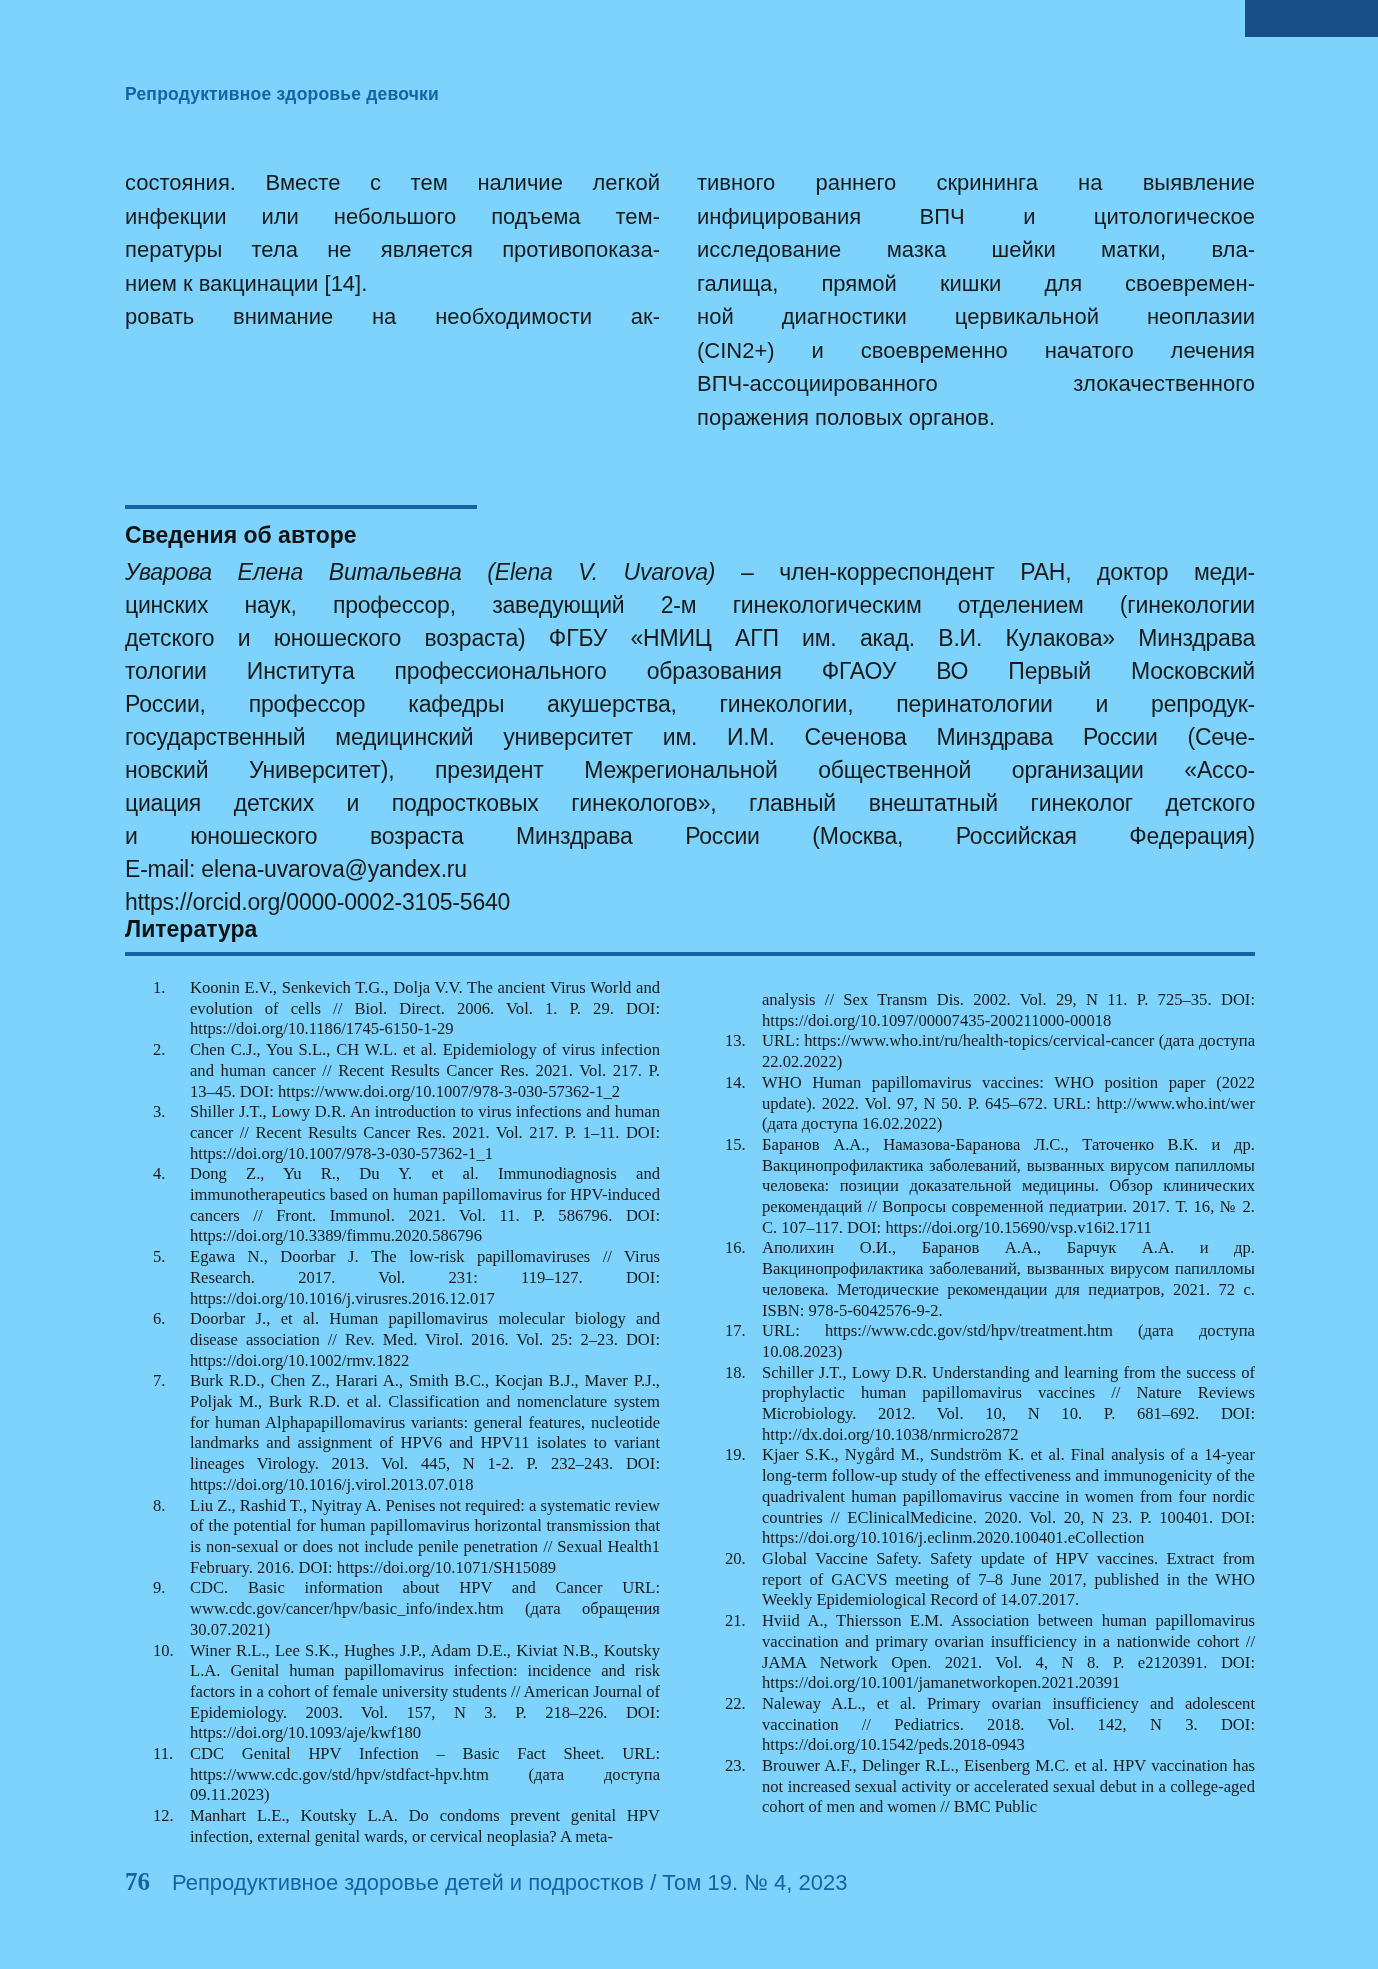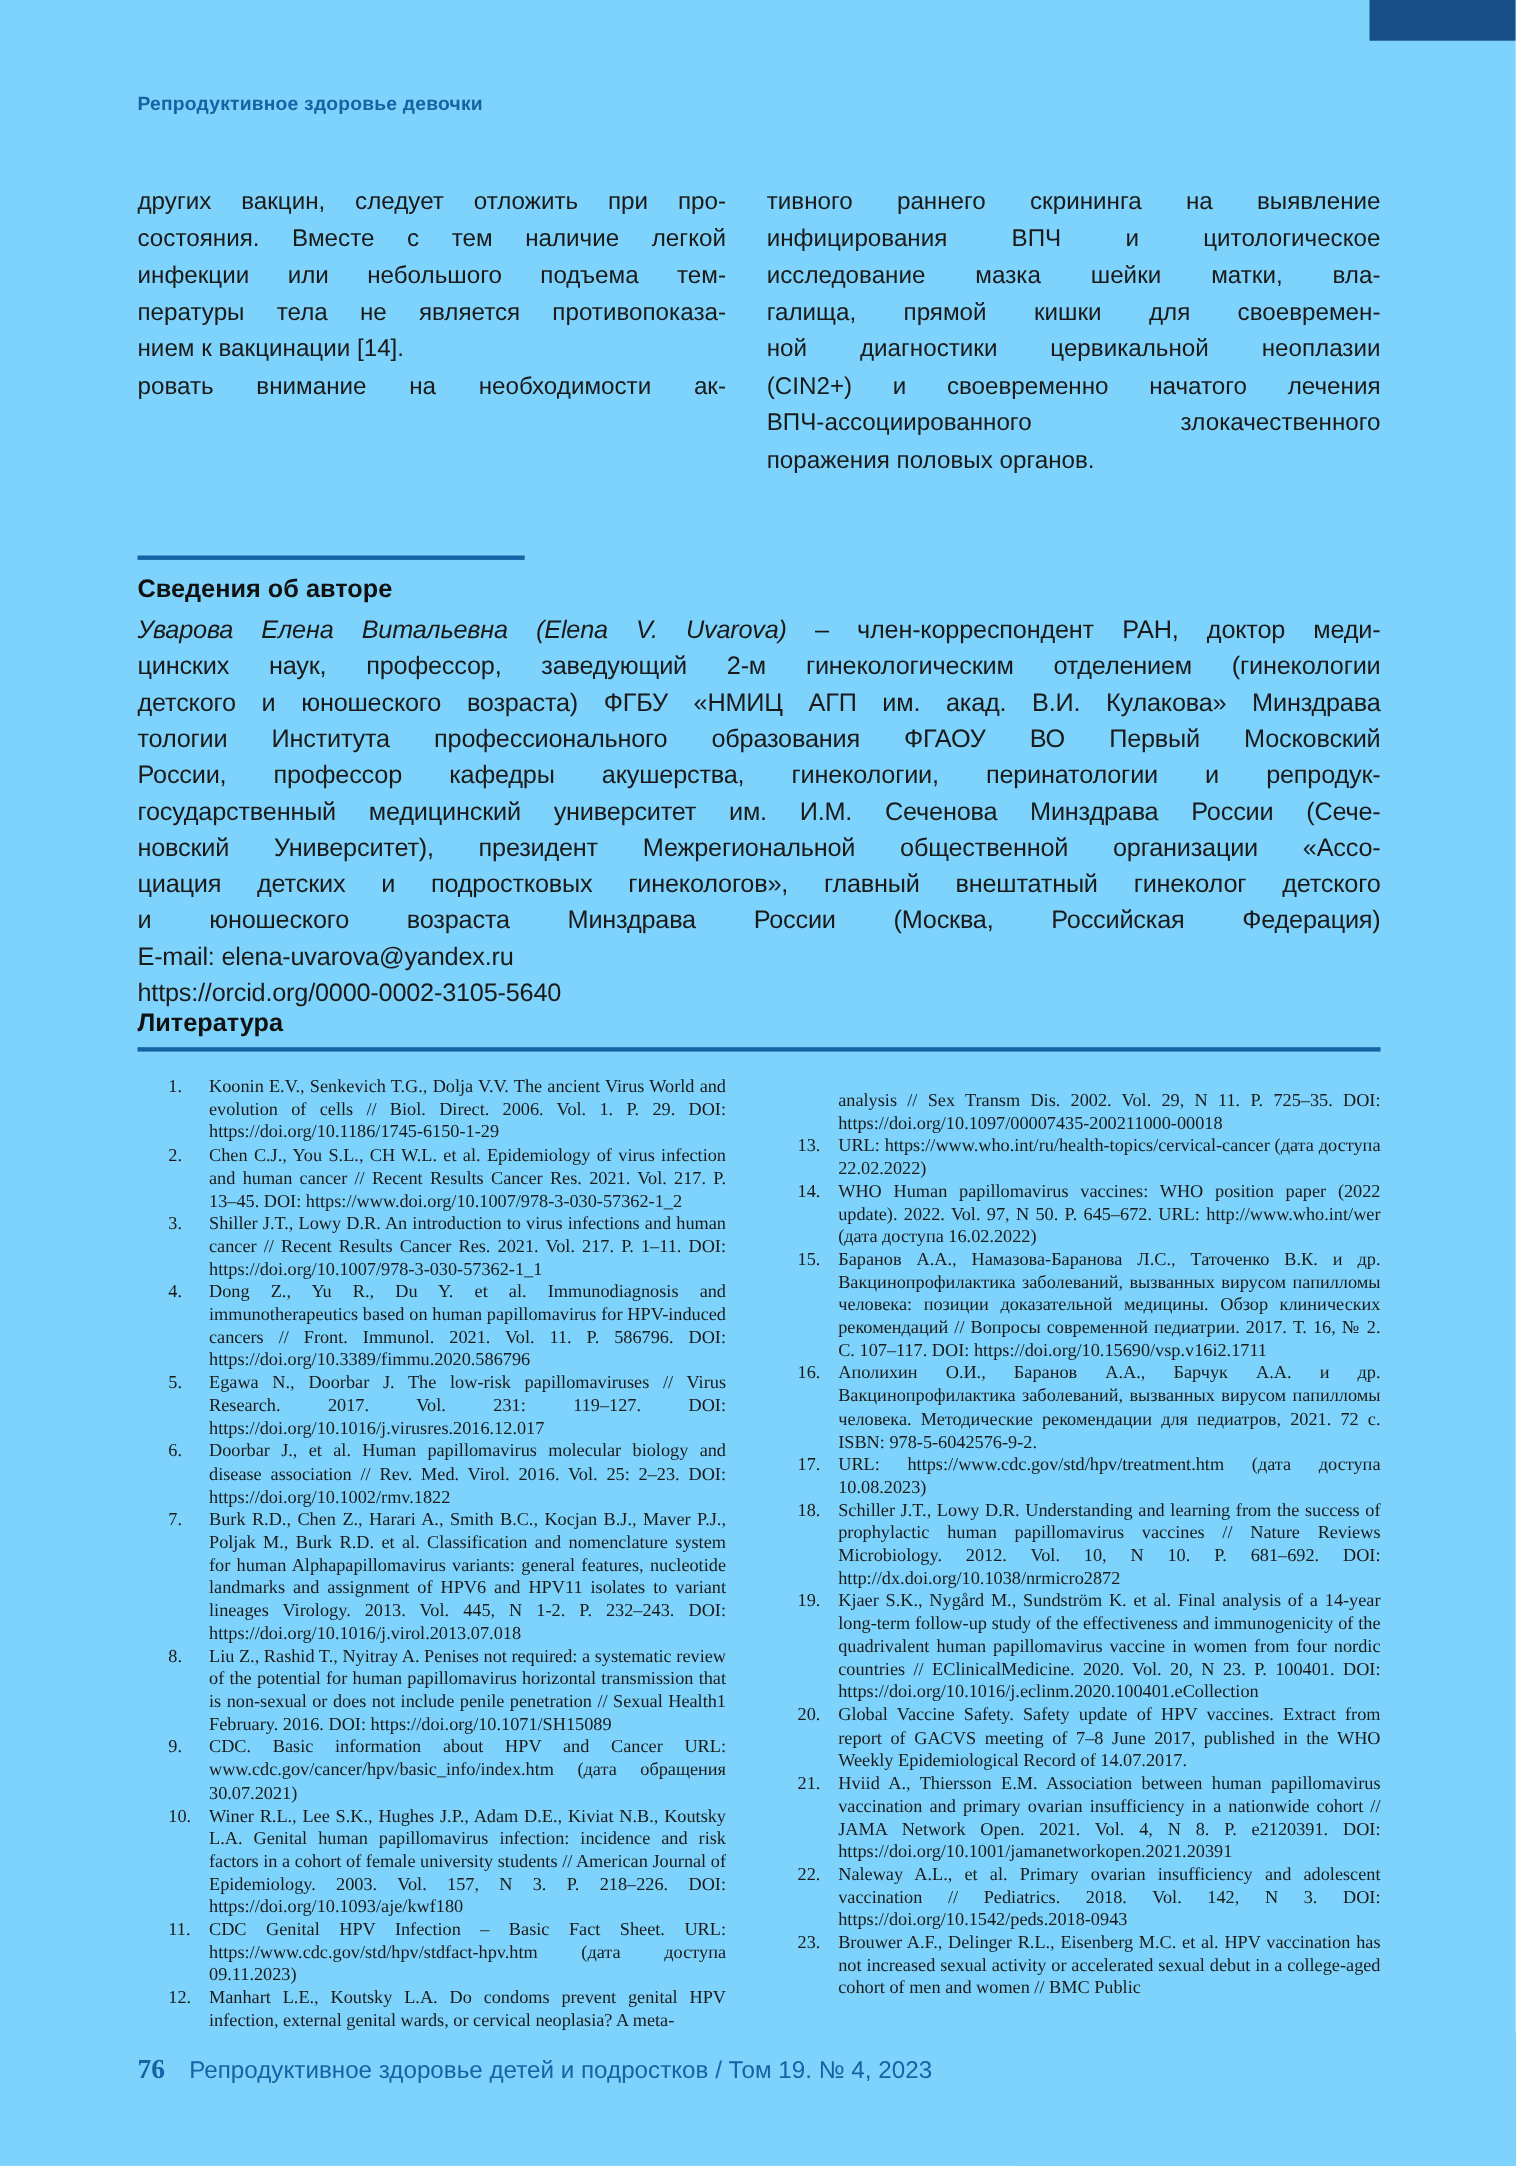--- a/index.html
+++ b/index.html
@@ -84,21 +84,20 @@
 
 <div class="page">
 
   <div class="corner-tab"></div>
 
   <div class="running-head">Репродуктивное здоровье девочки</div>
 
   <div class="body-cols">
     <div class="body-col-left">
 
-        <div class="bline">других вакцин, следует отложить при про-</div>
 
 
         <div class="bline">состояния. Вместе с тем наличие легкой</div>
 
         <div class="bline">инфекции или небольшого подъема тем-</div>
 
         <div class="bline">пературы тела не является противопоказа-</div>
 
         <div class="bline last">нием к вакцинации [14].</div>
 

